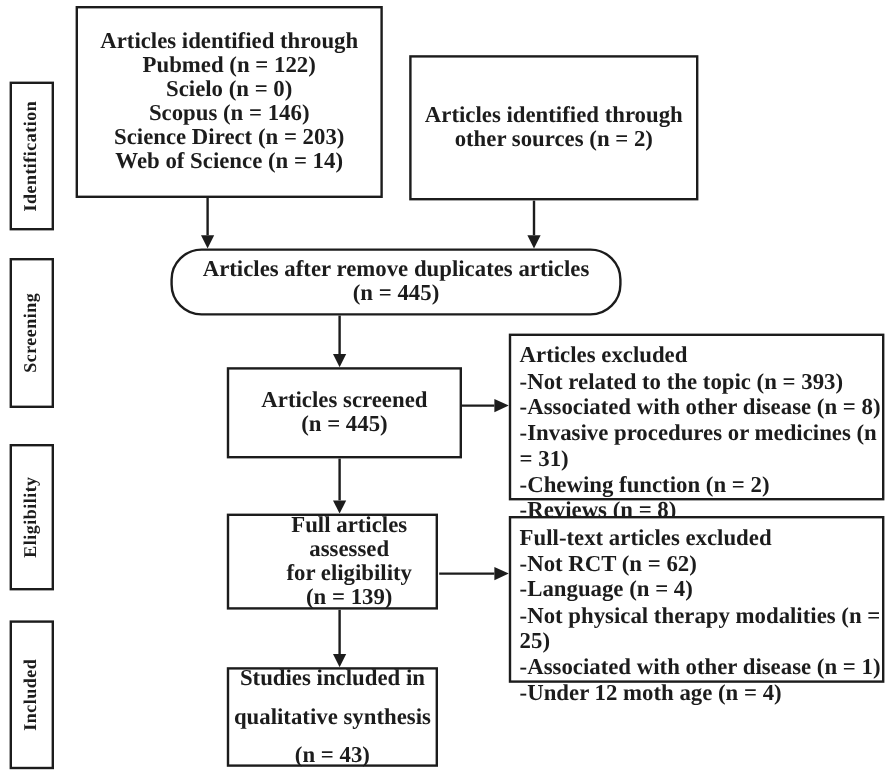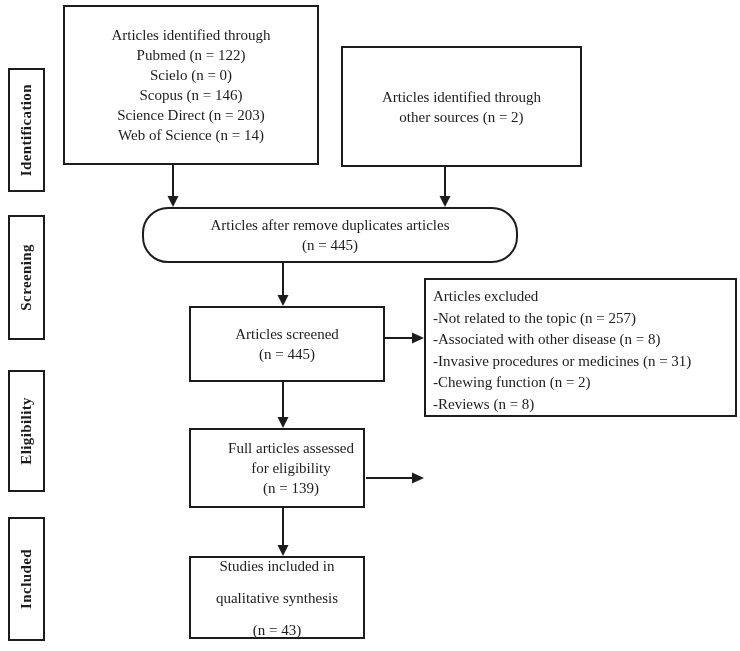--- a/index.html
+++ b/index.html
@@ -14,22 +14,23 @@
     color: var(--ink);
     overflow: hidden;
   }
   .arrows { position: absolute; left: 0; top: 0; width: 740px; height: 651px; }
   .arrows line { stroke: var(--ink); stroke-width: 2; }
   .arrows polygon { fill: var(--ink); }
   .box {
     position: absolute;
     border: 2px solid var(--ink);
     background: var(--bg);
-    font-size: 15px;
+    font-size: 19px;
     line-height: 20px;
+    font-weight: bold;
   }
   .box.center {
     display: flex;
     flex-direction: column;
     justify-content: center;
     align-items: center;
     text-align: center;
   }
   .box.listy {
     text-align: left;
@@ -123,33 +124,41 @@
     <div>(n = 445)</div>
   </div>
 
   <div class="box center" style="left:189px;top:306px;width:196px;height:76px;">
     <div>Articles screened</div>
     <div>(n = 445)</div>
   </div>
 
   <div class="box listy" style="left:424px;top:278px;width:313px;height:139px;">
     <div>Articles excluded</div>
-    <div>-Not related to the topic (n = 257)</div>
+    <div>-Not related to the topic (n = 393)</div>
     <div>-Associated with other disease (n = 8)</div>
     <div>-Invasive procedures or medicines (n = 31)</div>
     <div>-Chewing function (n = 2)</div>
     <div>-Reviews (n = 8)</div>
   </div>
 
   <div class="box center" style="left:189px;top:428px;width:176px;height:80px;padding-left:28px;">
     <div>Full articles assessed</div>
     <div>for eligibility</div>
     <div>(n = 139)</div>
   </div>
 
+  <div class="box listy" style="left:424px;top:430px;width:313px;height:139px;">
+    <div>Full-text articles excluded</div>
+    <div>-Not RCT (n = 62)</div>
+    <div>-Language (n = 4)</div>
+    <div>-Not physical therapy modalities (n = 25)</div>
+    <div>-Associated with other disease (n = 1)</div>
+    <div>-Under 12 moth age (n = 4)</div>
+  </div>
 
   <div class="box center" style="left:189px;top:556px;width:176px;height:83px;gap:12px;">
     <div>Studies included in</div>
     <div>qualitative synthesis</div>
     <div>(n = 43)</div>
   </div>
 
 </div>
 
 </body></html>

